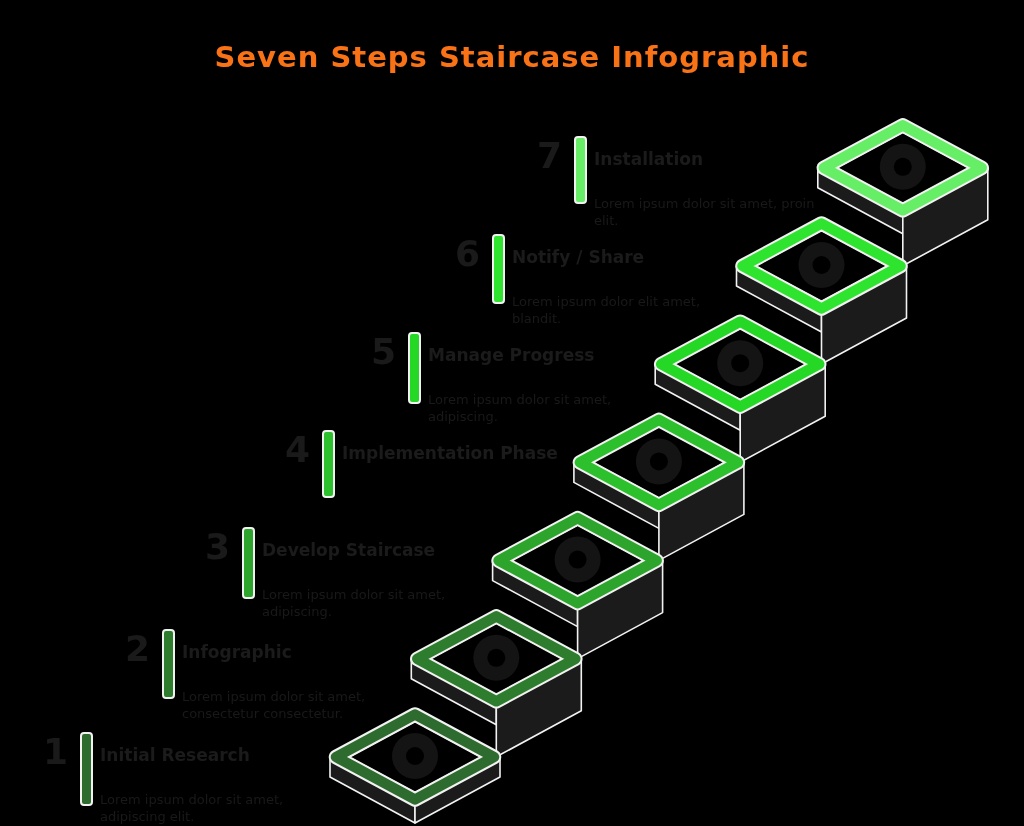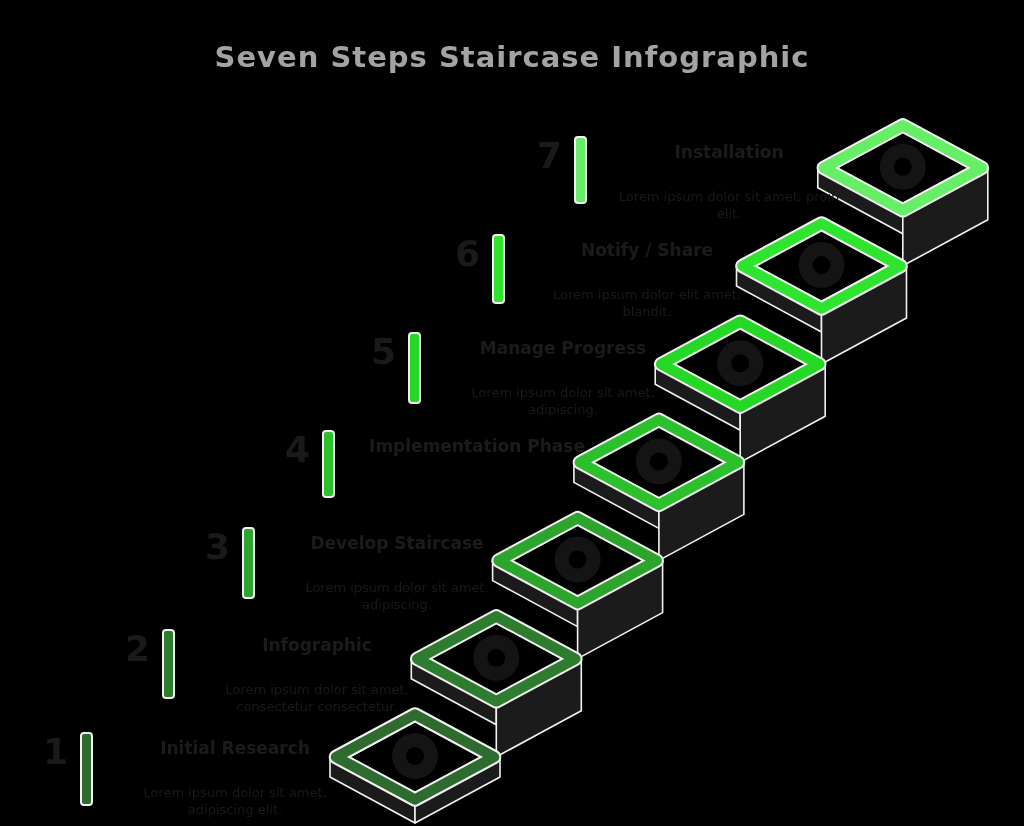--- a/index.html
+++ b/index.html
@@ -3,32 +3,32 @@
 <meta charset="utf-8">
 <style>
   html,body{margin:0;padding:0;background:#000;}
   #canvas{
     position:relative;width:1024px;height:826px;overflow:hidden;
     background:#000;font-family:"DejaVu Sans","Liberation Sans",sans-serif;
   }
   #stairs-svg{position:absolute;left:0;top:0;}
   .diagram-title{
     position:absolute;left:0;top:40px;width:1024px;text-align:center;
-    font-size:29px;font-weight:bold;color:#a3a3a3;letter-spacing:1px;
+    font-size:29px;font-weight:bold;color:#f97316;letter-spacing:1px;
   }
   .step-label{position:absolute;}
   .step-num{
     position:absolute;left:-52px;top:2px;width:40px;text-align:right;
     font-size:36px;font-weight:bold;color:#1a1a1a;line-height:1;
   }
   .step-bar{
     position:absolute;left:0;top:0;width:9px;border:2px solid #f2f2f2;
     border-radius:4px;background:#2e7d2e;
   }
-  .step-text{position:absolute;left:20px;top:6px;width:270px;text-align:center;}
+  .step-text{position:absolute;left:20px;top:13px;width:270px;}
   .step-title{font-size:17px;font-weight:bold;color:#1b1b1b;line-height:1.2;}
   .step-desc{margin-top:26px;font-size:13px;color:#191919;line-height:17px;}
 </style>
 </head>
 <body>
 
 <div id="canvas">
 
   <svg id="stairs-svg" width="1024" height="826">
       <polygon points="817.8,167.79999999999995 902.8,213.79999999999995 902.8,233.79999999999995 817.8,187.79999999999995" fill="#1b1b1b" stroke="#f2f2f2" stroke-width="1.6" stroke-linejoin="round"></polygon>

